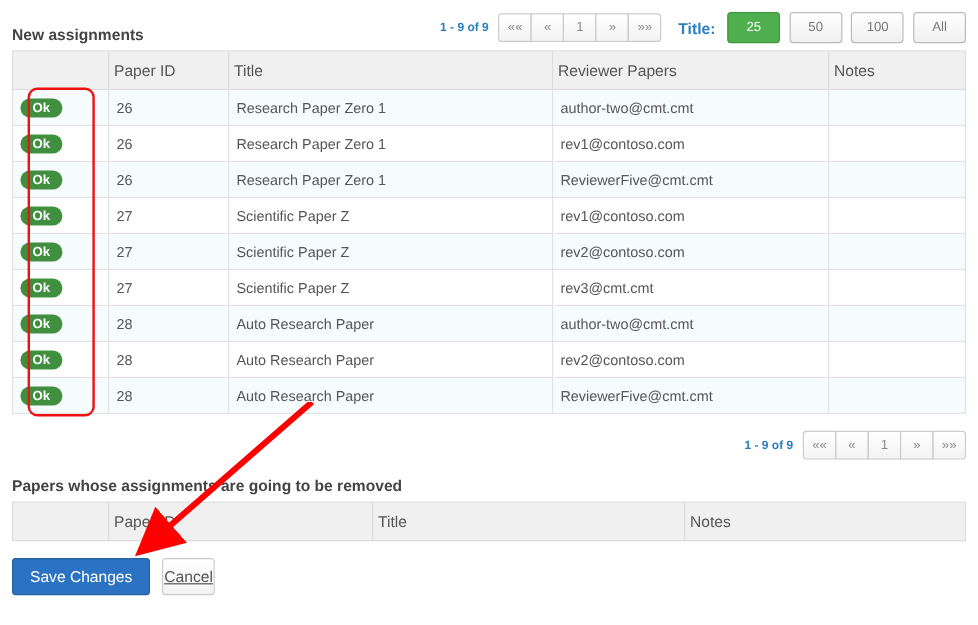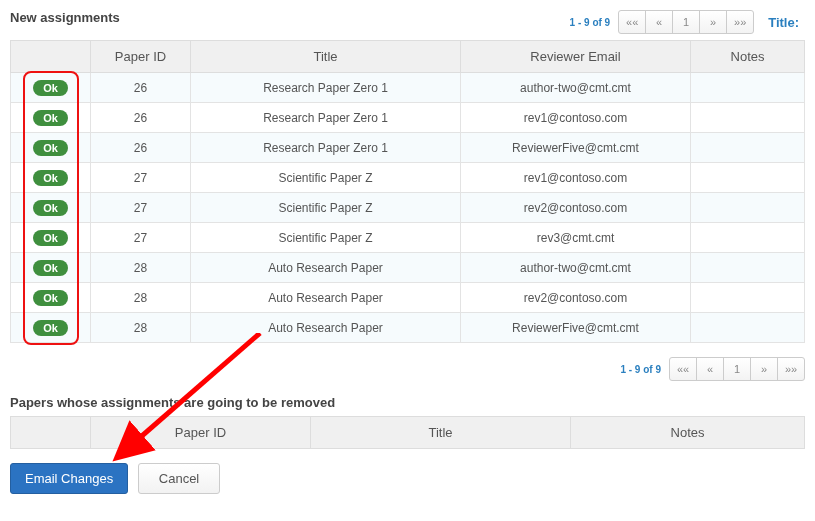--- a/index.html
+++ b/index.html
@@ -7,21 +7,21 @@
     margin: 0;
     font-family: Arial, Helvetica, sans-serif;
     font-size: 13px;
     color: #333;
     background: #fff;
     padding: 10px;
     width: 815px;
   }
   .top-row {
     display: flex;
-    align-items: flex-start;
+    align-items: flex-end;
     margin-bottom: 6px;
   }
   .section-title {
     font-weight: bold;
     font-size: 13px;
     color: #444;
     flex: 0 0 auto;
   }
   .pager-group {
     margin-left: auto;
@@ -80,26 +80,25 @@
     table-layout: fixed;
     border: 1px solid #ddd;
   }
   th {
     background: #f0f0f0;
     border: 1px solid #ddd;
     font-weight: normal;
     color: #555;
     font-size: 13px;
     padding: 8px 4px;
-    text-align: center;
+    text-align: left;
   }
   td {
     border: 1px solid #e3e3e3;
     padding: 6px;
-    text-align: center;
     font-size: 12px;
     color: #555;
     height: 30px;
   }
   tbody tr:nth-child(odd) td { background: #f6fbfd; }
   tbody tr:nth-child(even) td { background: #fff; }
   col.c-status { width: 80px; }
   col.c-id { width: 100px; }
   col.c-title { width: 270px; }
   col.c-email { width: 230px; }
@@ -144,24 +143,25 @@
     font-size: 13px;
     padding: 7px 14px;
     border-radius: 3px;
     cursor: pointer;
   }
   .btn-default {
     background: linear-gradient(#fff,#f2f2f2);
     border: 1px solid #ccc;
     color: #555;
     font-size: 13px;
-    padding: 7px 20px;
+    padding: 7px 1px;
     border-radius: 3px;
     cursor: pointer;
     margin-left: 6px;
+    text-decoration: underline;
   }
   .arrow {
     position: absolute;
     pointer-events: none;
   }
 </style>
 </head>
 <body>
 
 <div class="top-row">
@@ -169,38 +169,44 @@
   <div class="pager-group">
     <span class="range-label">1 - 9 of 9</span>
     <div class="pager">
       <button>««</button>
       <button>«</button>
       <button>1</button>
       <button>»</button>
       <button>»»</button>
     </div>
     <span class="show-label">Title:</span>
+    <span class="show-group">
+      <button class="active">25</button>
+      <button>50</button>
+      <button>100</button>
+      <button>All</button>
+    </span>
   </div>
 </div>
 
 <div class="table-wrap">
   <table>
     <colgroup>
       <col class="c-status">
         <col class="c-id">
         <col class="c-title">
         <col class="c-email">
         <col class="c-notes">
     </colgroup>
     <thead>
       <tr>
         <th></th>
         <th>Paper ID</th>
         <th>Title</th>
-        <th>Reviewer Email</th>
+        <th>Reviewer Papers</th>
         <th>Notes</th>
       </tr>
     </thead>
     <tbody id="t1body">
         <tr>
           <td><span class="ok-badge">Ok</span></td>
           <td>26</td>
           <td>Research Paper Zero 1</td>
           <td>author-two@cmt.cmt</td>
           <td></td>
@@ -290,21 +296,21 @@
     <tr>
       <th></th>
       <th>Paper ID</th>
       <th>Title</th>
       <th>Notes</th>
     </tr>
   </thead>
 </table>
 
 <div class="actions" style="position:relative">
-  <button class="btn-primary" id="savebtn">Email Changes</button>
+  <button class="btn-primary" id="savebtn">Save Changes</button>
   <button class="btn-default">Cancel</button>
   <svg class="arrow" id="arrowsvg" width="240" height="160" style="left:60px; top:-130px;">
     <defs>
       <marker id="ah" markerWidth="8" markerHeight="8" refX="6" refY="4" orient="auto">
         <path d="M0,0 L8,4 L0,8 Z" fill="#ff0000"></path>
       </marker>
     </defs>
     <line x1="190" y1="0" x2="50" y2="122" stroke="#ff0000" stroke-width="5" marker-end="url(#ah)"></line>
   </svg>
 </div>

